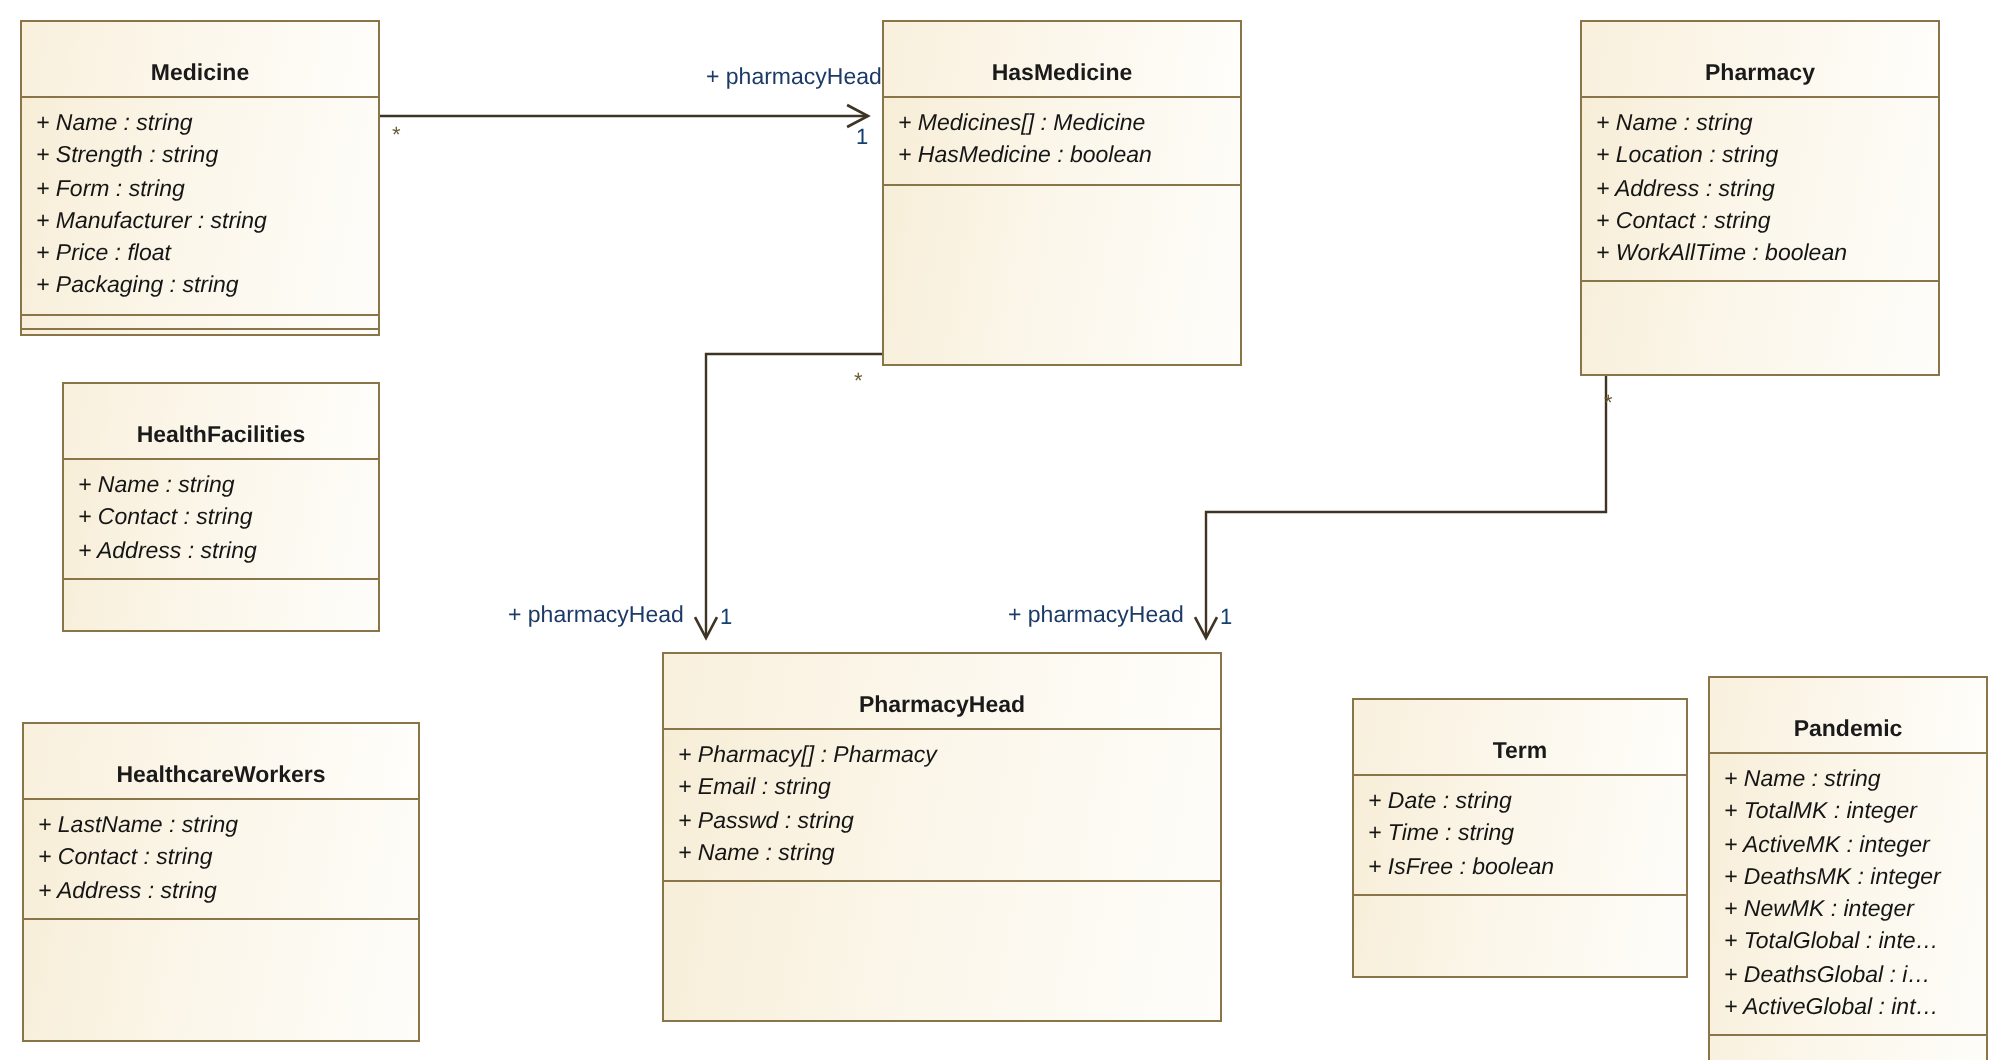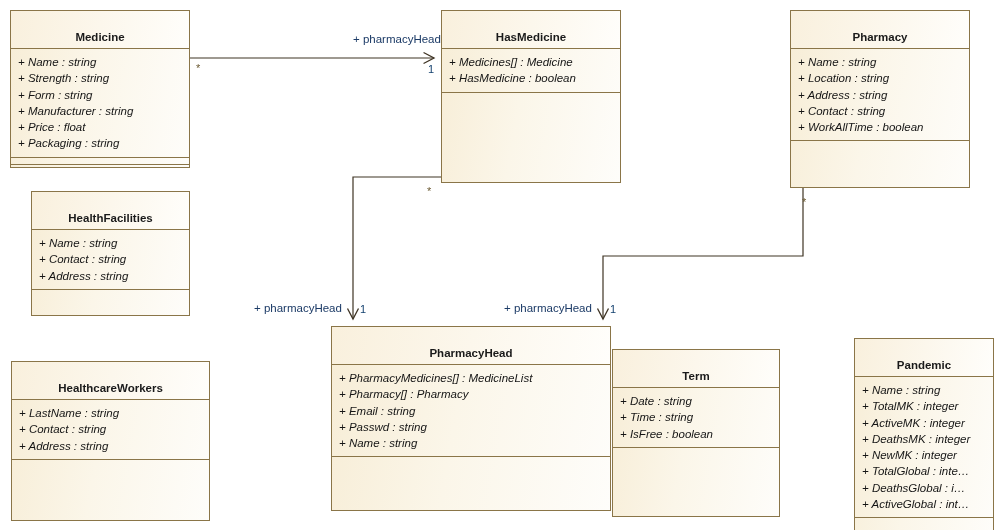--- a/index.html
+++ b/index.html
@@ -191,31 +191,30 @@
         <div class="uml-attr">+ Address : string</div>
       </div>
       <div class="uml-ops"></div>
     </div>
   </div>
 
   <div class="uml-class" style="left:331px; top:326px; width:280px; height:185px;">
     <div class="uml-inner">
       <div class="uml-header">PharmacyHead</div>
       <div class="uml-attrs">
-        <div class="uml-attr">+ PharmacyMedicines[] : MedicineList</div>
         <div class="uml-attr">+ Pharmacy[] : Pharmacy</div>
         <div class="uml-attr">+ Email : string</div>
         <div class="uml-attr">+ Passwd : string</div>
         <div class="uml-attr">+ Name : string</div>
       </div>
       <div class="uml-ops"></div>
     </div>
   </div>
 
-  <div class="uml-class" style="left:612px; top:349px; width:168px; height:168px;">
+  <div class="uml-class" style="left:676px; top:349px; width:168px; height:140px;">
     <div class="uml-inner">
       <div class="uml-header">Term</div>
       <div class="uml-attrs">
         <div class="uml-attr">+ Date : string</div>
         <div class="uml-attr">+ Time : string</div>
         <div class="uml-attr">+ IsFree : boolean</div>
       </div>
       <div class="uml-ops"></div>
     </div>
   </div>

